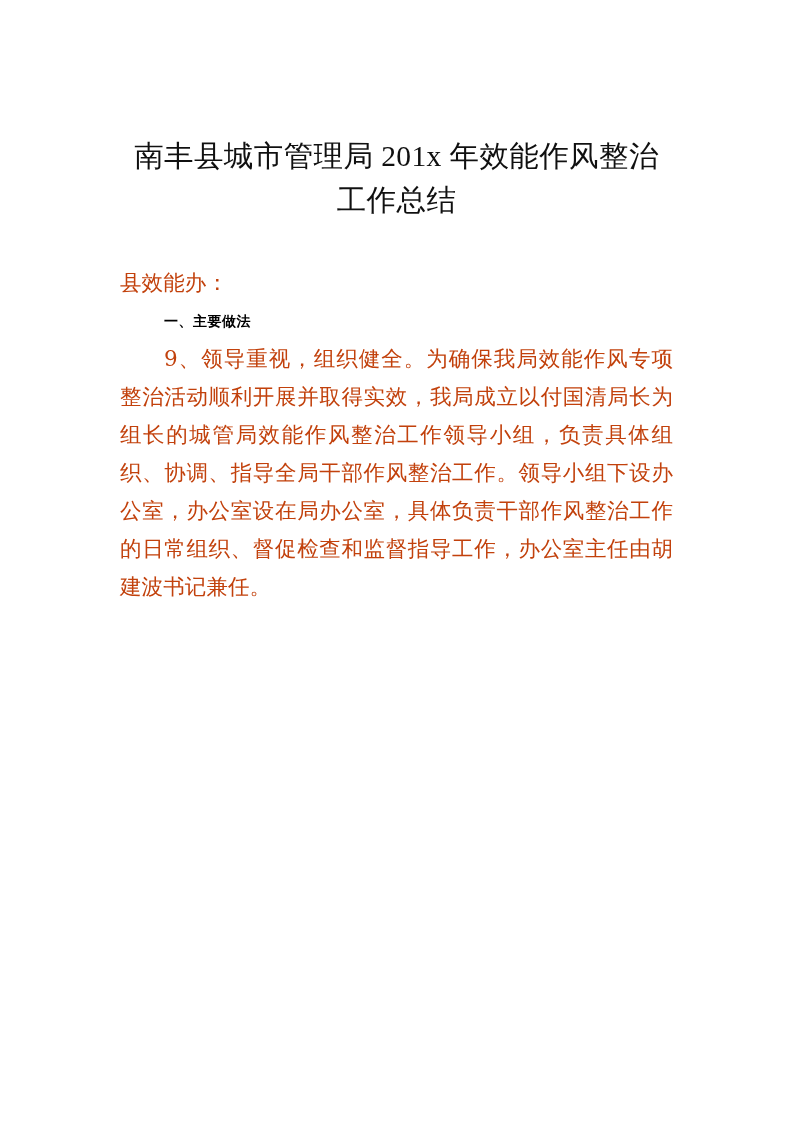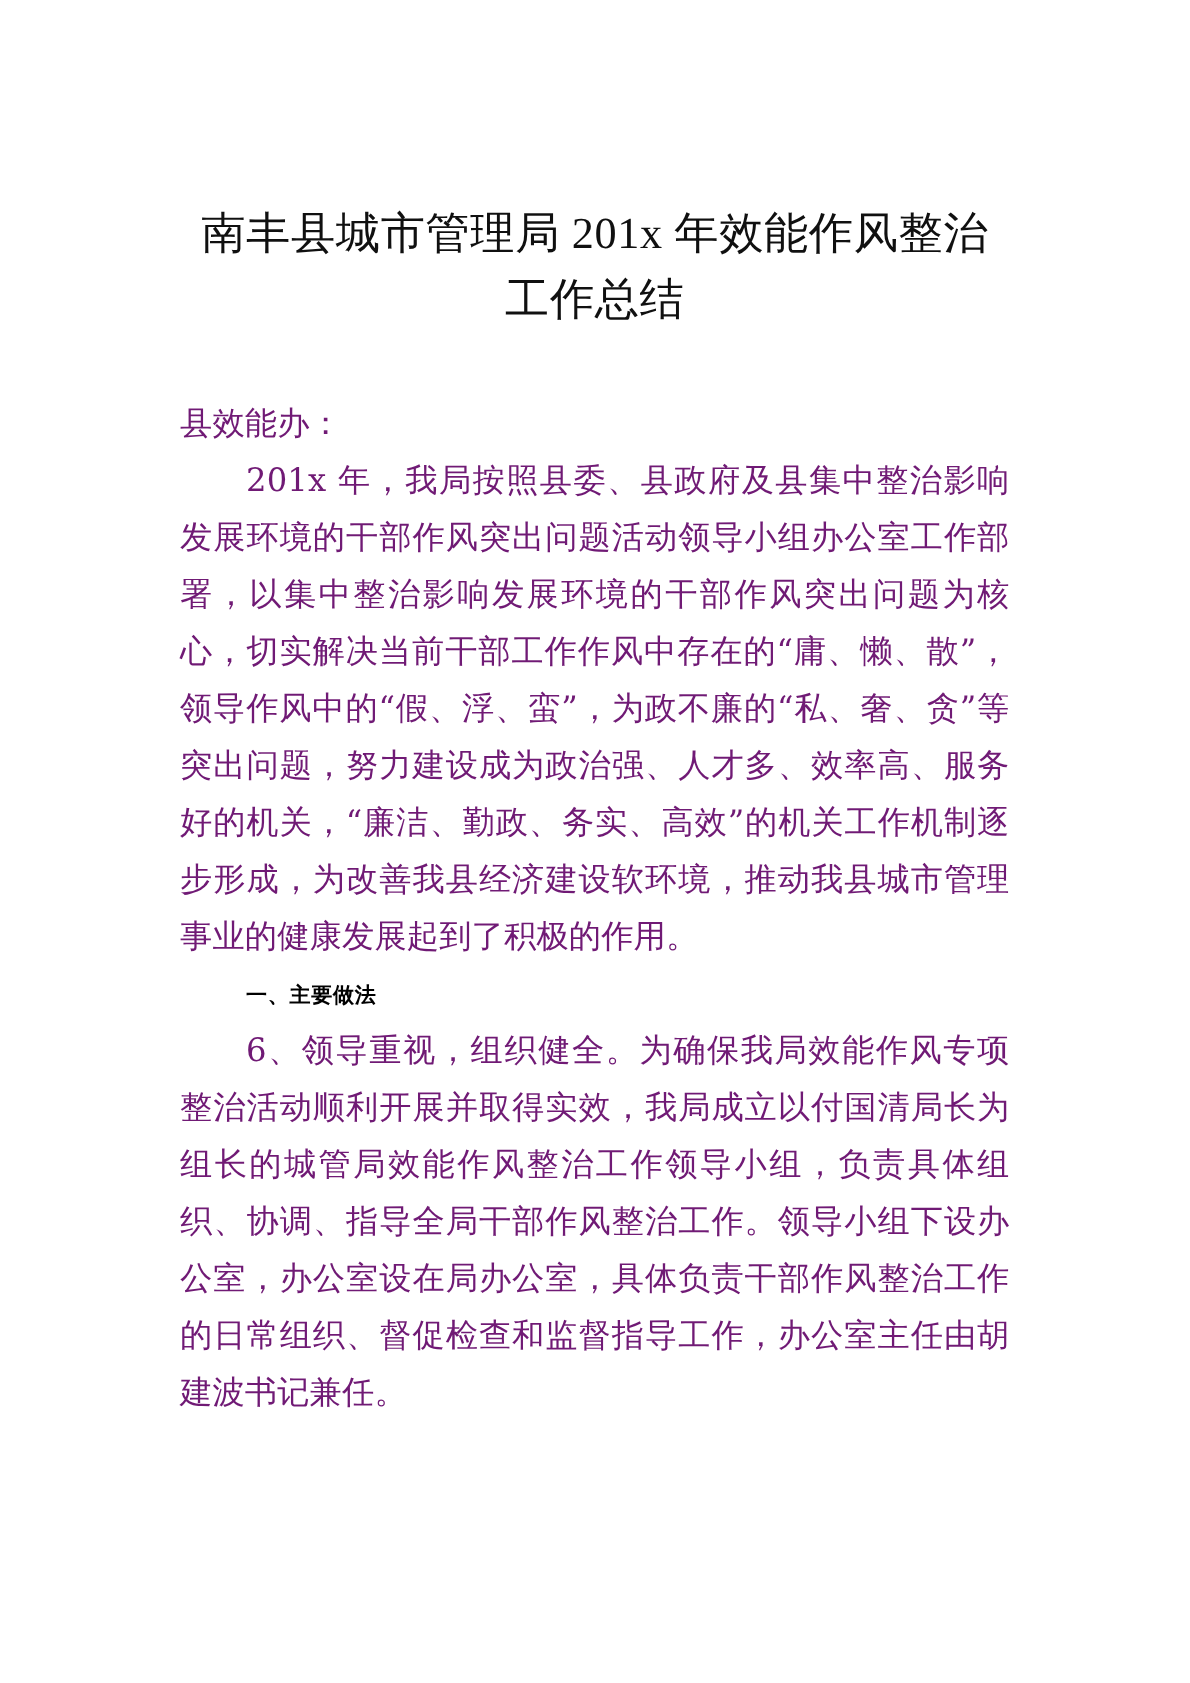--- a/index.html
+++ b/index.html
@@ -45,21 +45,21 @@
 
   
   .para {
     margin: 0;
     font-family: "DejaVu Serif", "Liberation Serif", serif;
     font-size: 21.5px;
     line-height: 38px;
     text-align: justify;
     text-justify: inter-ideograph;
     text-align-last: left;
-    color: #701a75;
+    color: #c2410c;
     letter-spacing: 0.1px;
   }
   .para.indent {
     text-indent: 44px;
   }
   .para.salutation {
     text-indent: 0;
   }
 
   
@@ -82,21 +82,20 @@
 
 <div class="page">
   <div class="content">
 
     <h1 class="doc-title">南丰县城市管理局 201x 年效能作风整治工作总结</h1>
 
     <div class="gap-after-title"></div>
 
     <p class="para salutation">县效能办：</p>
 
-    <p class="para indent">201x 年，我局按照县委、县政府及县集中整治影响发展环境的干部作风突出问题活动领导小组办公室工作部署，以集中整治影响发展环境的干部作风突出问题为核心，切实解决当前干部工作作风中存在的“庸、懒、散”，领导作风中的“假、浮、蛮”，为政不廉的“私、奢、贪”等突出问题，努力建设成为政治强、人才多、效率高、服务好的机关，“廉洁、勤政、务实、高效”的机关工作机制逐步形成，为改善我县经济建设软环境，推动我县城市管理事业的健康发展起到了积极的作用。</p>
 
     <h2 class="section-heading">一、主要做法</h2>
 
-    <p class="para indent">6、领导重视，组织健全。为确保我局效能作风专项整治活动顺利开展并取得实效，我局成立以付国清局长为组长的城管局效能作风整治工作领导小组，负责具体组织、协调、指导全局干部作风整治工作。领导小组下设办公室，办公室设在局办公室，具体负责干部作风整治工作的日常组织、督促检查和监督指导工作，办公室主任由胡建波书记兼任。</p>
+    <p class="para indent">9、领导重视，组织健全。为确保我局效能作风专项整治活动顺利开展并取得实效，我局成立以付国清局长为组长的城管局效能作风整治工作领导小组，负责具体组织、协调、指导全局干部作风整治工作。领导小组下设办公室，办公室设在局办公室，具体负责干部作风整治工作的日常组织、督促检查和监督指导工作，办公室主任由胡建波书记兼任。</p>
 
 
   </div>
 </div>
 
 </body></html>

